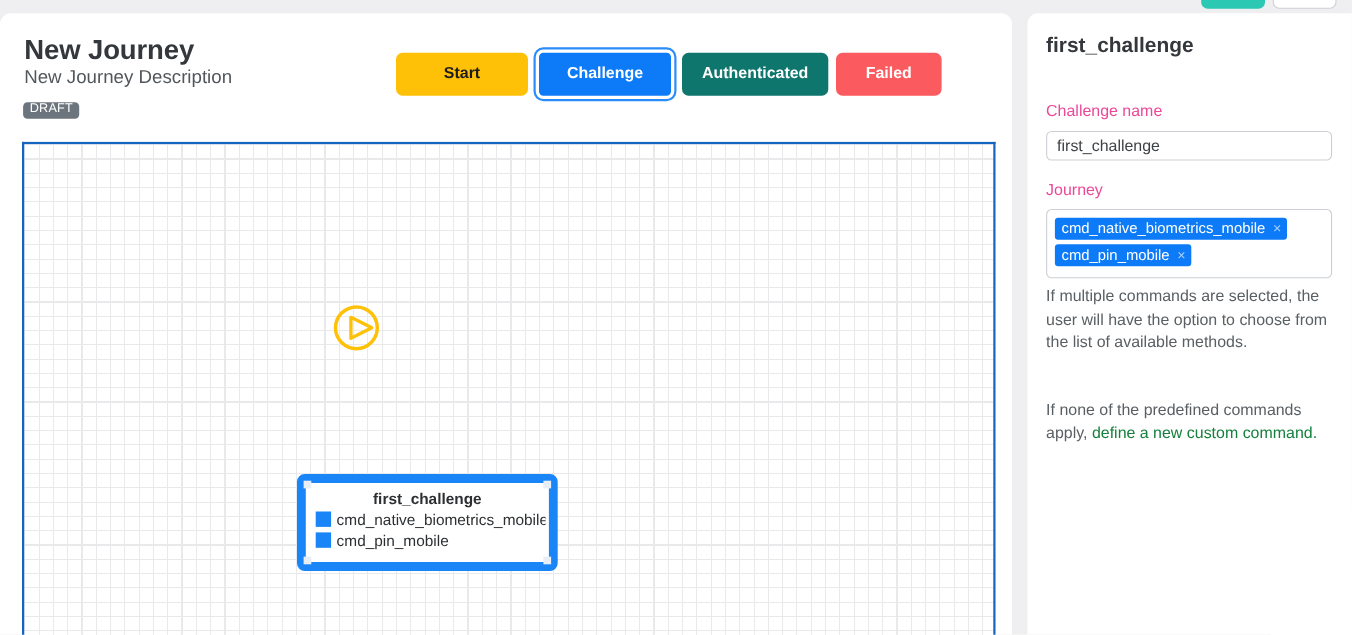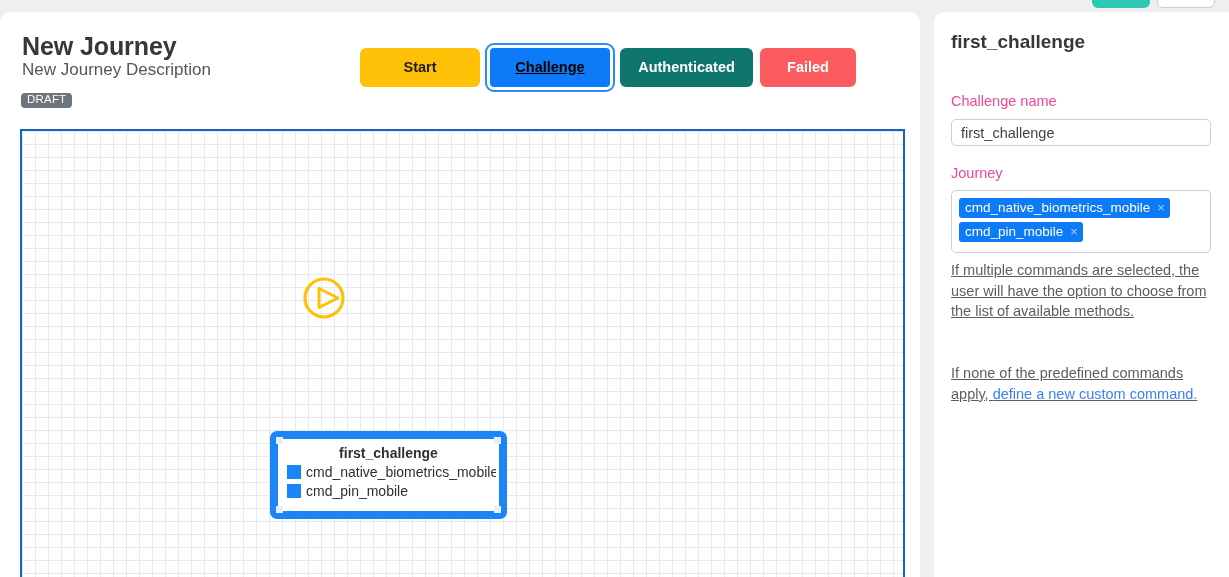--- a/index.html
+++ b/index.html
@@ -117,25 +117,24 @@
     background: #ffc107;
     color: #1d1d1d;
   }
   .state-btn.challenge {
     left: 127px;
     width: 126px;
     top: -3px;
     height: 45px;
     line-height: 39px;
     background: #0d7bf7;
-    color: #000000;
+    color: #ffffff;
     border: 3px solid #ffffff;
     outline: 2px solid #2a8cf9;
     border-radius: 7px;
-    text-decoration: underline;
   }
   .state-btn.authenticated {
     left: 260px;
     width: 133px;
     background: #0f766e;
     color: #ffffff;
   }
   .state-btn.failed {
     left: 400px;
     width: 96px;
@@ -305,26 +304,25 @@
     cursor: pointer;
   }
 
   .help-text {
     position: absolute;
     left: 17px;
     width: 262px;
     font-size: 14.5px;
     color: #5a5f63;
     line-height: 20.5px;
-    text-decoration: underline;
   }
   .help-1 { top: 248px; }
   .help-2 { top: 351px; }
   .link {
-    color: #3b82f6;
+    color: #15803d;
     text-decoration: none;
     cursor: pointer;
   }
 </style>
 </head>
 <body>
 
 <div class="app">
 
   <div class="top-strip">

